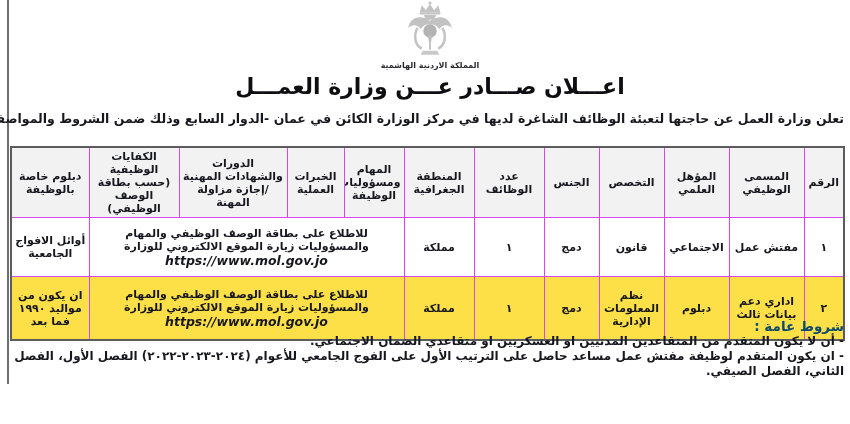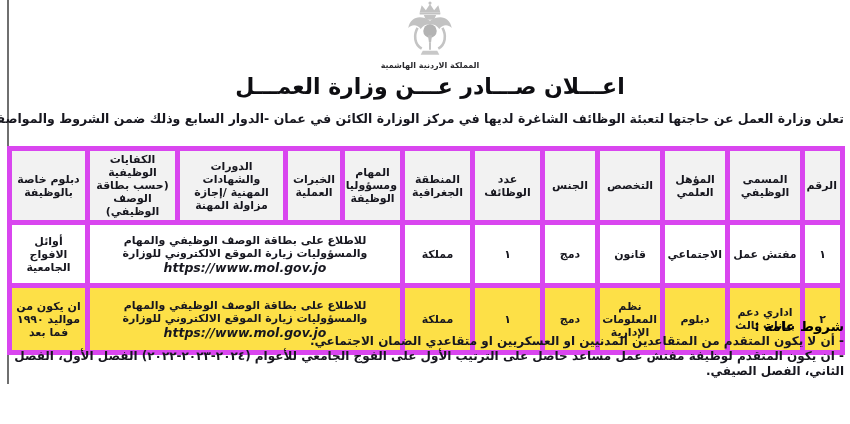--- a/index.html
+++ b/index.html
@@ -14,30 +14,30 @@
     font-size:8px; color:#2a2a2e; letter-spacing:0;}
   .main-title{position:absolute; top:74px; left:0; width:860px; text-align:center;
     font-size:22px; color:#0e0e12;}
   .intro-line{position:absolute; top:111px; right:6px; font-size:12.5px; white-space:nowrap;}
   table.jobs{
     position:absolute; top:146px; right:5px; width:833px;
     border-collapse:collapse; table-layout:fixed;
     border:2px solid #5c5c5c;
   }
   table.jobs th, table.jobs td{
-    border:5px solid #d946ef; text-align:center; vertical-align:middle;
+    border:1px solid #d946ef; text-align:center; vertical-align:middle;
     font-size:11px; font-weight:bold; padding:2px 3px; color:#17171f;
     overflow:hidden;
   }
   table.jobs thead th{background:#f2f2f2; height:48px;}
   tr.row-1 td{height:54px; background:#fff;}
   tr.row-2 td{height:58px; background:#fde047;}
   .cell-url{display:block; direction:ltr; unicode-bidi:isolate; font-size:12.5px;font-style:italic;}
   .conditions{position:absolute; top:318px; right:6px; left:14px;}
-  .conditions-heading{font-size:13.5px; color:#000000;}
+  .conditions-heading{font-size:13.5px; color:#0c4a6e;}
   .condition-item{font-size:12px; line-height:15px;}
 </style>
 </head>
 <body>
 
 <div class="page">
 
   <div class="edge-line"></div>
 
   <div class="emblem">

